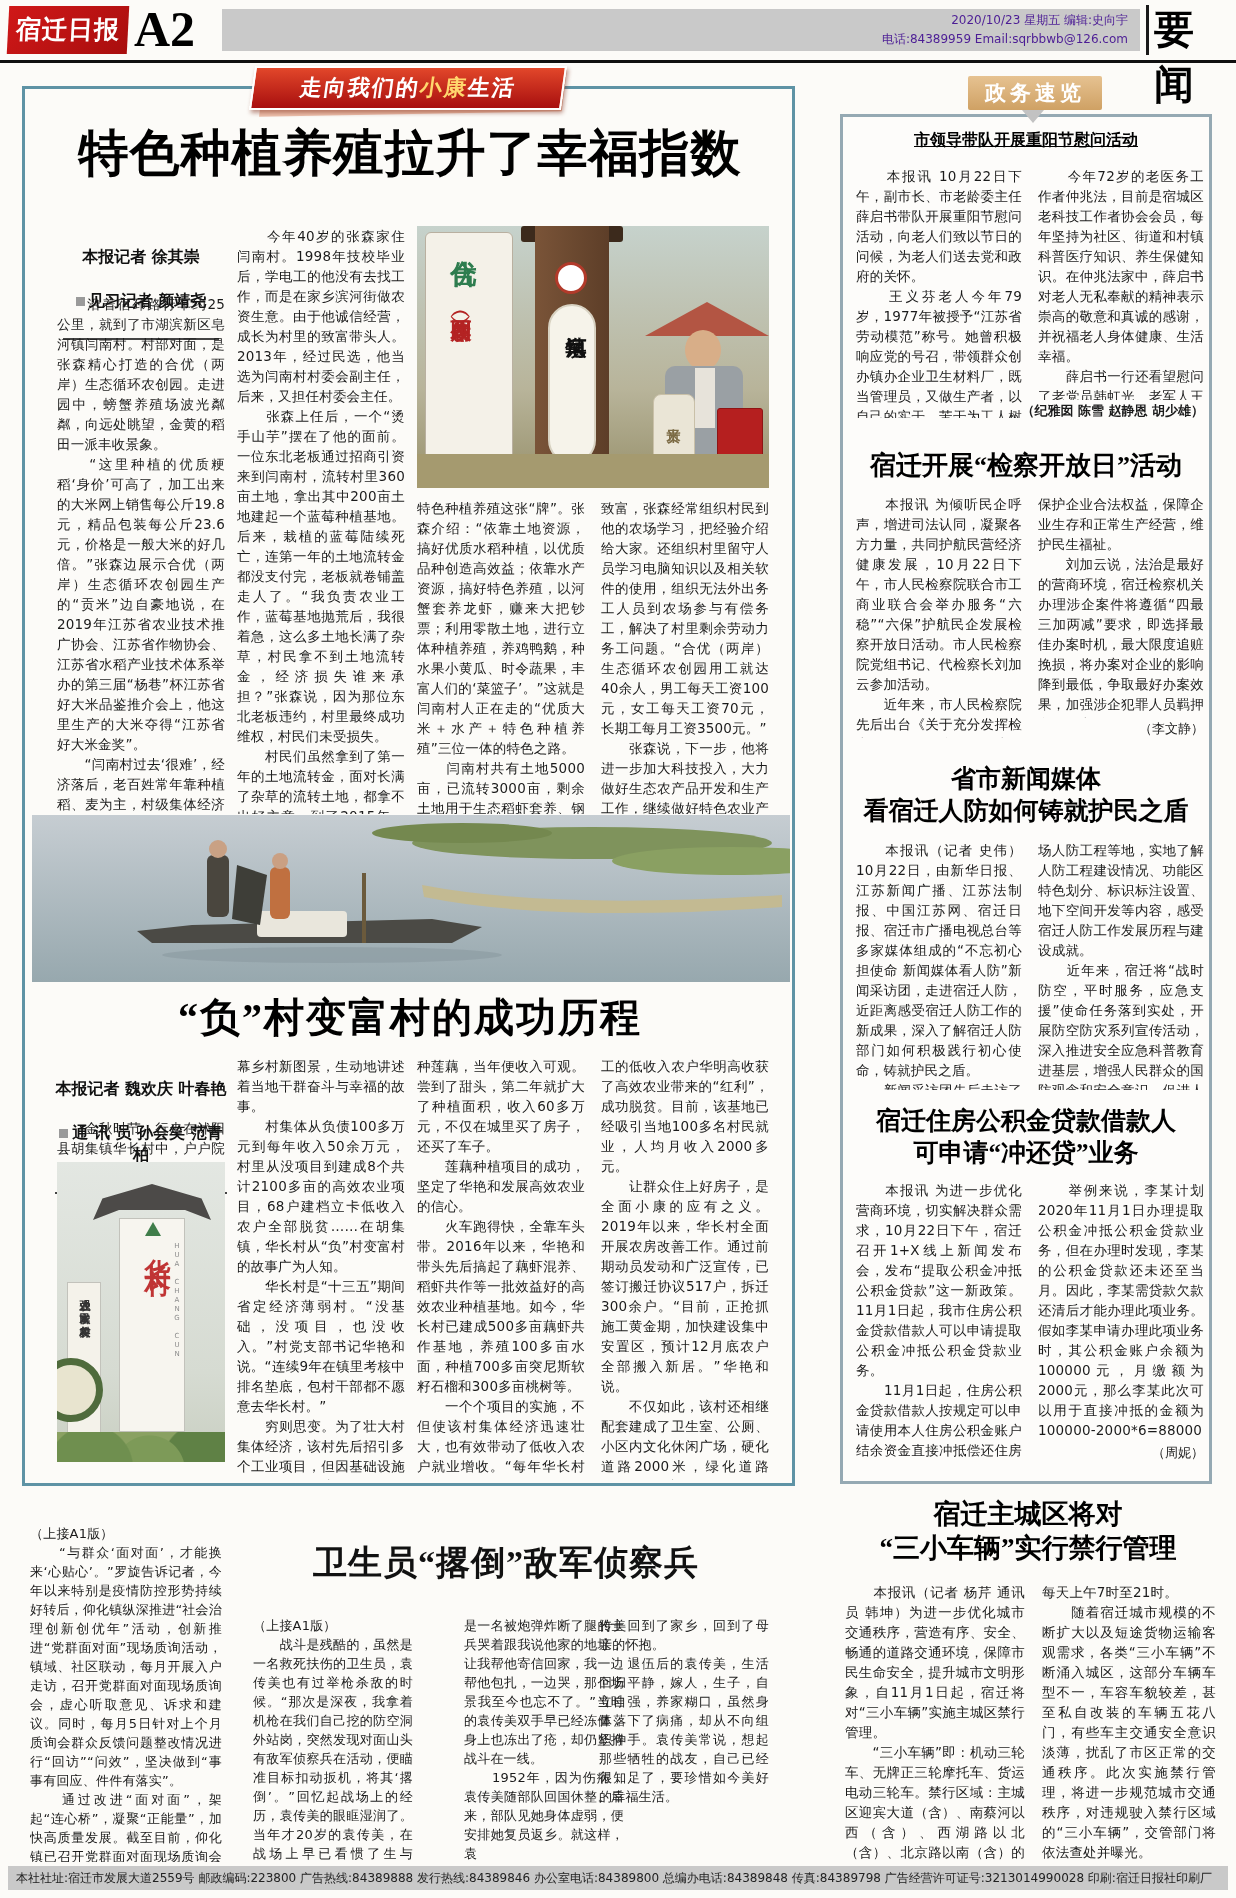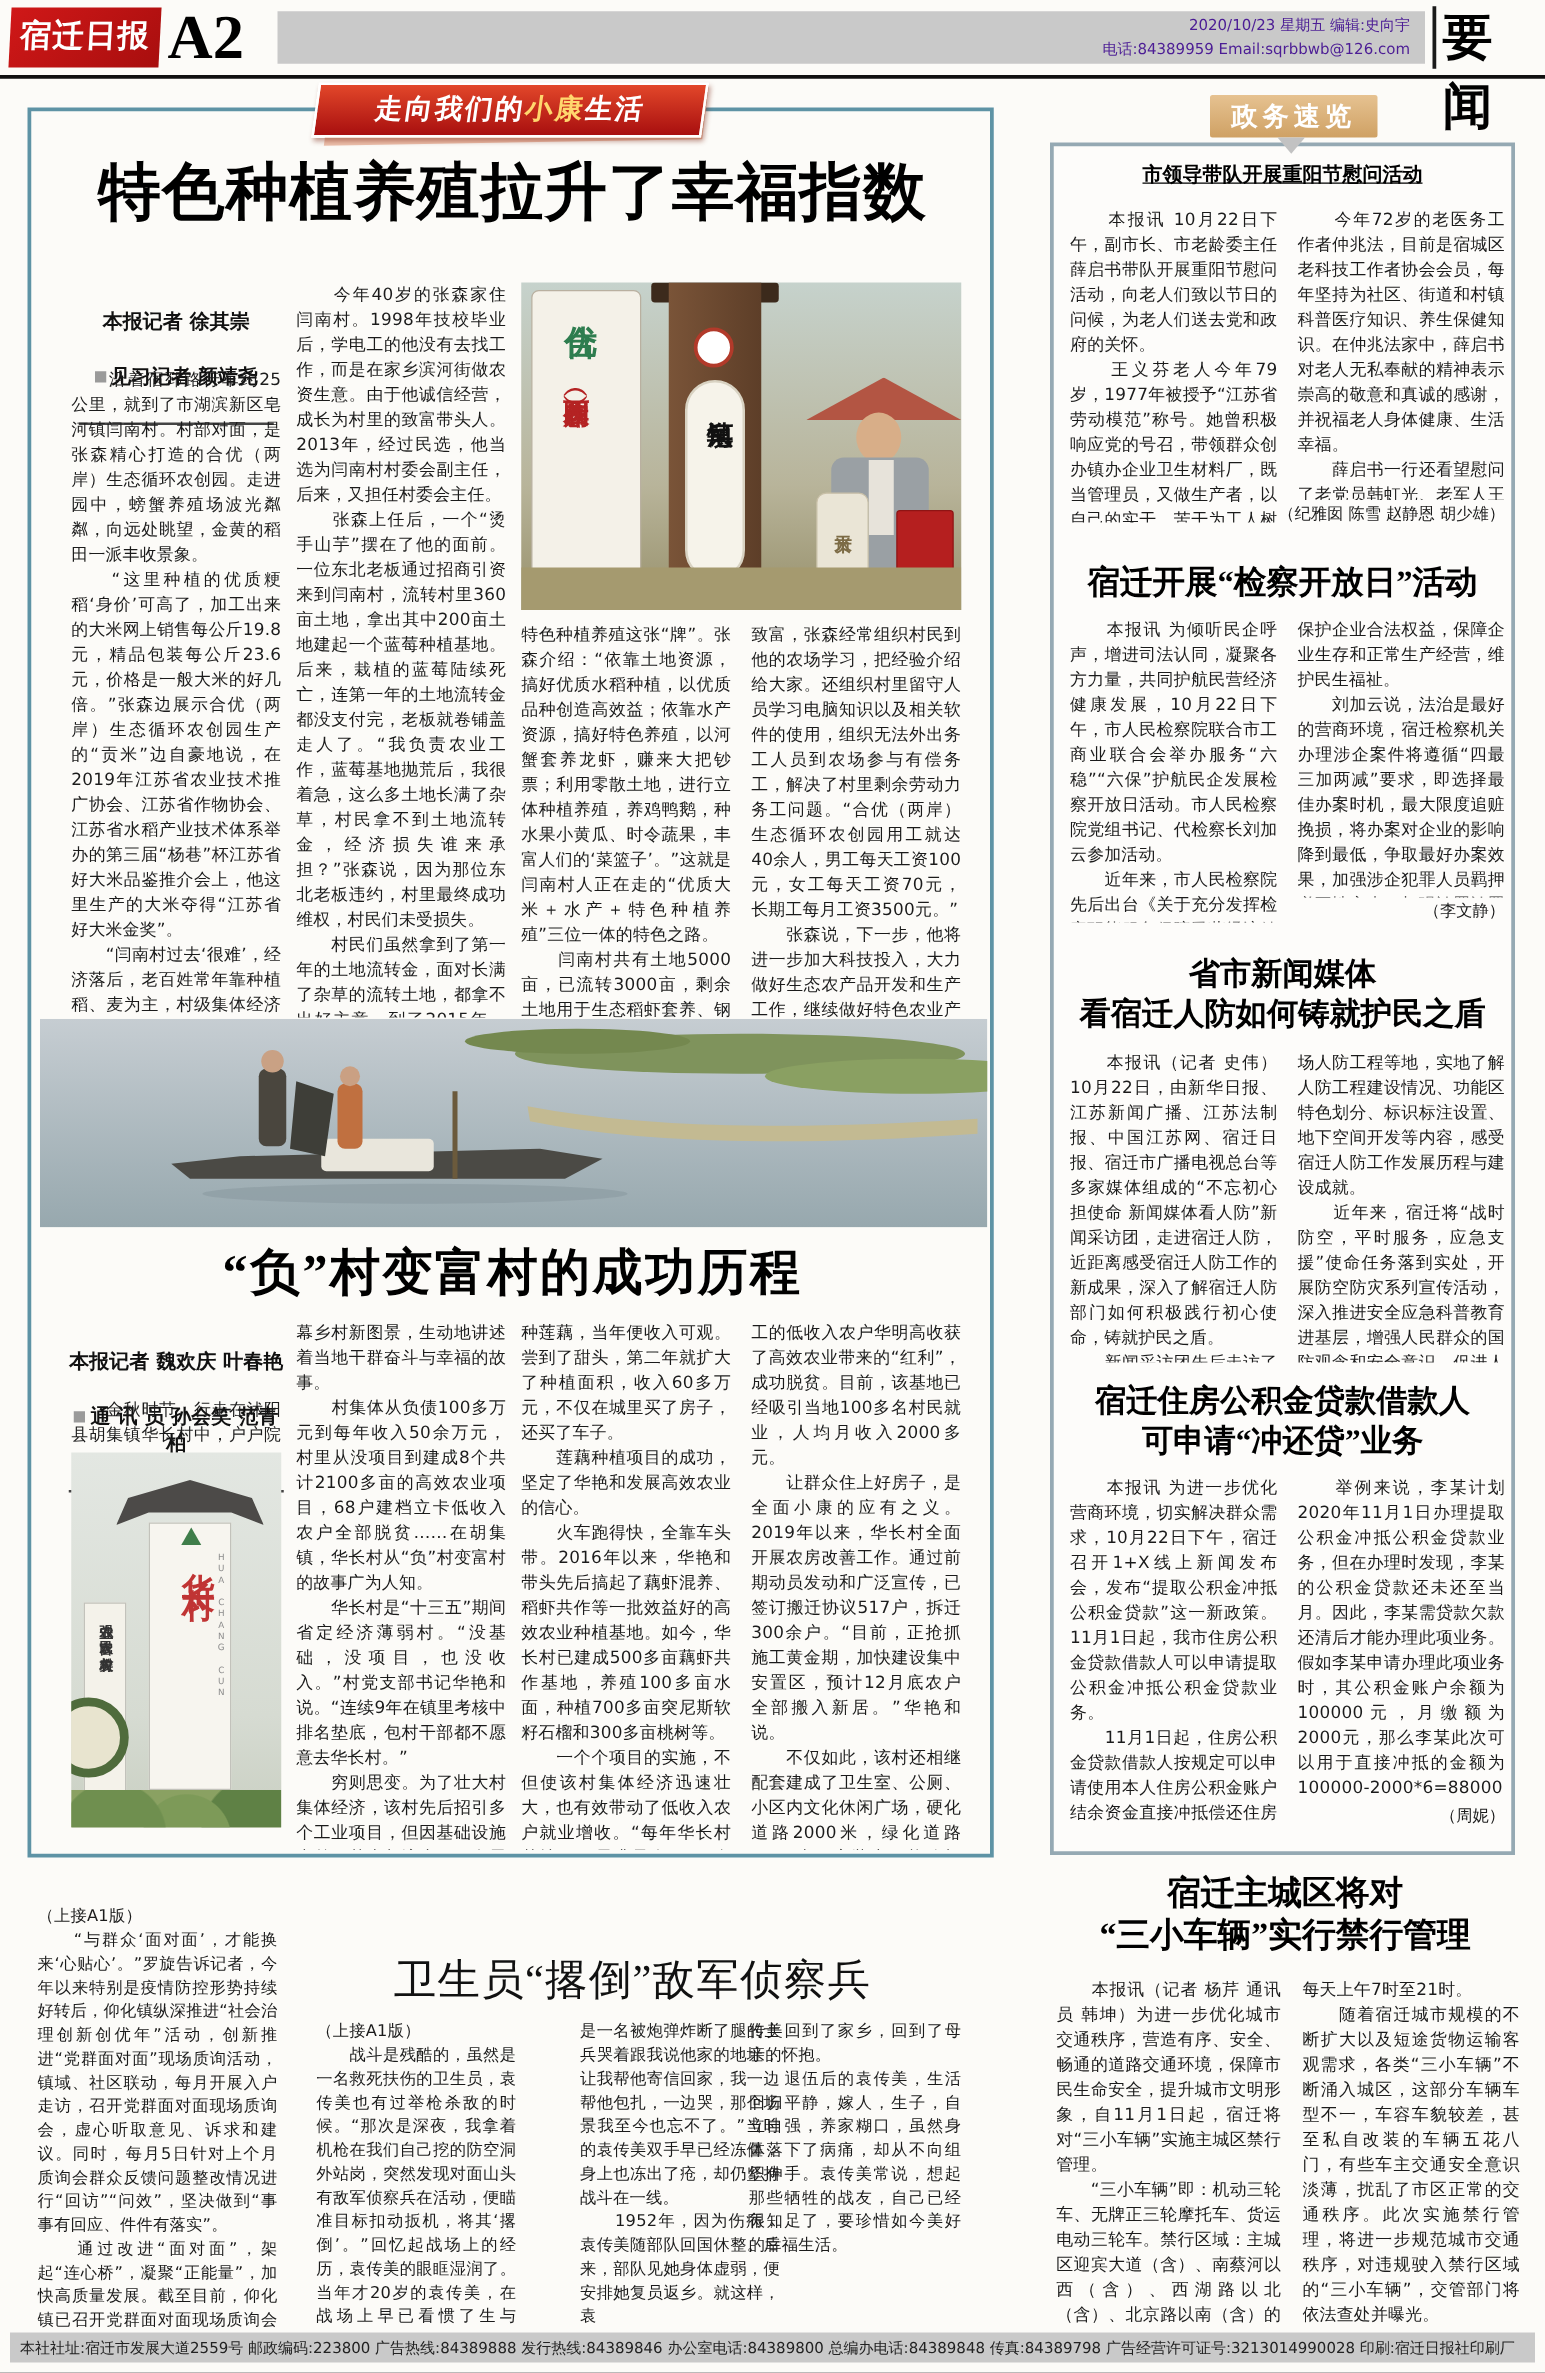--- a/index.html
+++ b/index.html
@@ -209,38 +209,38 @@
 　　一个个项目的实施，不但使该村集体经济迅速壮大，也有效带动了低收入农户就业增收。“每年华长村基地用工需求量有2400多人次，每个月打工还能赚2000多元。”在华长村实实在在打</div>
   <div class="col" style="left:601px; top:1056px; width:168px; height:424px;">工的低收入农户华明高收获了高效农业带来的“红利”，成功脱贫。目前，该基地已经吸引当地100多名村民就业，人均月收入2000多元。
 　　让群众住上好房子，是全面小康的应有之义。2019年以来，华长村全面开展农房改善工作。通过前期动员发动和广泛宣传，已签订搬迁协议517户，拆迁300余户。“目前，正抢抓施工黄金期，加快建设集中安置区，预计12月底农户全部搬入新居。”华艳和说。
 　　不仅如此，该村还相继配套建成了卫生室、公厕、小区内文化休闲广场，硬化道路2000米，绿化道路3500米，安装太阳能路灯76盏……
 　　华长村旧貌换新颜，群众乐开颜。村里不仅还清100多万元的外债，村集体经济也有了可观收入。全市开展公共空间治理工作以来，华长村先后收回河滩鱼塘及占用土地170亩，增加集体经济收入4万多元。预计今年村集体经济收入55万元。</div>
 
   <div class="col" style="left:30px; top:1524px; width:192px; height:338px; font-size:13px; line-height:19px;">（上接A1版）
 　　“与群众‘面对面’，才能换来‘心贴心’。”罗旋告诉记者，今年以来特别是疫情防控形势持续好转后，仰化镇纵深推进“社会治理创新创优年”活动，创新推进“党群面对面”现场质询活动，镇域、社区联动，每月开展入户走访，召开党群面对面现场质询会，虚心听取意见、诉求和建议。同时，每月5日针对上个月质询会群众反馈问题整改情况进行“回访”“问效”，坚决做到“事事有回应、件件有落实”。
 　　通过改进“面对面”，架起“连心桥”，凝聚“正能量”，加快高质量发展。截至目前，仰化镇已召开党群面对面现场质询会11场，收集各类意见和问题180余条，基本做到“急难愁”问题现场解决，难点问题限期办结，满意度超90%。“我们将常态化组织开展‘面对面’活动，干群齐心协力干好各项工作，为仰化发展增光添彩，不‘留遗憾’，只留‘点赞’。”罗旋说。</div>
 
-  <div class="abs serif" style="left:240px; top:1540px; width:532px; text-align:center; font-size:34px; font-weight:400; letter-spacing:1px;margin-top:21px;">卫生员“撂倒”敌军侦察兵</div>
+  <div class="abs serif" style="left:240px; top:1540px; width:532px; text-align:center; font-size:34px; font-weight:700; letter-spacing:1px;">卫生员“撂倒”敌军侦察兵</div>
   <div class="col" style="left:253px; top:1616px; width:160px; height:248px; font-size:13px; line-height:19px;">（上接A1版）
 　　战斗是残酷的，虽然是一名救死扶伤的卫生员，袁传美也有过举枪杀敌的时候。“那次是深夜，我拿着机枪在我们自己挖的防空洞外站岗，突然发现对面山头有敌军侦察兵在活动，便瞄准目标扣动扳机，将其‘撂倒’。”回忆起战场上的经历，袁传美的眼眶湿润了。当年才20岁的袁传美，在战场上早已看惯了生与死。“记忆中最深刻的一次</div>
   <div class="col" style="left:426px; top:1616px; width:160px; height:248px; font-size:13px; line-height:19px;margin-left:38px;">是一名被炮弹炸断了腿的士兵哭着跟我说他家的地址，让我帮他寄信回家，我一边帮他包扎，一边哭，那个场景我至今也忘不了。”当时的袁传美双手早已经冻僵，身上也冻出了疮，却仍坚持战斗在一线。
 　　1952年，因为伤病，袁传美随部队回国休整。后来，部队见她身体虚弱，便安排她复员返乡。就这样，袁</div>
   <div class="col" style="left:599px; top:1616px; width:170px; height:248px; font-size:13px; line-height:19px;">传美回到了家乡，回到了母亲的怀抱。
 　　退伍后的袁传美，生活回归平静，嫁人，生子，自立自强，养家糊口，虽然身体落下了病痛，却从不向组织伸手。袁传美常说，想起那些牺牲的战友，自己已经很知足了，要珍惜如今美好的幸福生活。</div>
 
   <div class="abs sidebox"></div>
   <div class="abs tag">政务速览</div>
   <div class="abs tagptr"></div>
 
   <div class="sideh hei" style="top:130px; font-size:16px; font-family:'DejaVu Sans',sans-serif;text-decoration:underline;">市领导带队开展重阳节慰问活动</div>
   <div class="col" style="left:856px; top:166px; width:166px; height:252px;">　　本报讯 10月22日下午，副市长、市老龄委主任薛启书带队开展重阳节慰问活动，向老人们致以节日的问候，为老人们送去党和政府的关怀。
 　　王义芬老人今年79岁，1977年被授予“江苏省劳动模范”称号。她曾积极响应党的号召，带领群众创办镇办企业卫生材料厂，既当管理员，又做生产者，以自己的实干、苦干为工人树立榜样。在王义芬家中，薛启书与老人亲切交谈，详细了解了老人的身体状况和生活情况，并向她致以节日的问候和祝福。</div>
   <div class="col" style="left:1038px; top:166px; width:166px; height:234px;">　　今年72岁的老医务工作者仲兆法，目前是宿城区老科技工作者协会会员，每年坚持为社区、街道和村镇科普医疗知识、养生保健知识。在仲兆法家中，薛启书对老人无私奉献的精神表示崇高的敬意和真诚的感谢，并祝福老人身体健康、生活幸福。
 　　薛启书一行还看望慰问了老党员韩虹光、老军人王修柏，以及市老年大学、市老龄协会的老年学员、会员和工作人员，向老人们致以节日的问候。</div>
-  <div class="sigline" style="left:1020px; top:402px; width:184px;">（纪雅囡 陈雪 赵静恩 胡少雄）</div>
+  <div class="sigline" style="left:1020px; top:402px; width:184px;font-weight:bold;">（纪雅囡 陈雪 赵静恩 胡少雄）</div>
 
   <div class="sideh" style="top:448px; font-size:26px;">宿迁开展“检察开放日”活动</div>
   <div class="col" style="left:856px; top:494px; width:166px; height:244px;">　　本报讯 为倾听民企呼声，增进司法认同，凝聚各方力量，共同护航民营经济健康发展，10月22日下午，市人民检察院联合市工商业联合会举办服务“六稳”“六保”护航民企发展检察开放日活动。市人民检察院党组书记、代检察长刘加云参加活动。
 　　近年来，市人民检察院先后出台《关于充分发挥检察职能服务保障民营经济健康发展的意见》《加强检察监督服务民营经济工作方案》《关于全面履行检察职能服务保障“六稳”“六保”的20条工作措施》等方案措施，要求进一步落实检察办案新政策，优化办案方式，</div>
   <div class="col" style="left:1038px; top:494px; width:166px; height:224px;">保护企业合法权益，保障企业生存和正常生产经营，维护民生福祉。
 　　刘加云说，法治是最好的营商环境，宿迁检察机关办理涉企案件将遵循“四最三加两减”要求，即选择最佳办案时机，最大限度追赃挽损，将办案对企业的影响降到最低，争取最好办案效果，加强涉企犯罪人员羁押必要性审查，加强认罪认罚从宽制度适用，加强不起诉权过滤作用，减低涉企犯罪羁押率、起诉率，减轻涉案企业实际损失，切实优化办案方式，结合办案保护企业合法权益，保障企业生存和正常生产经营。</div>
   <div class="sigline" style="left:1038px; top:720px; width:166px;">（李文静）</div>
 
   <div class="sideh" style="top:762px; font-size:25px;">省市新闻媒体</div>
   <div class="sideh" style="top:794px; font-size:25px;">看宿迁人防如何铸就护民之盾</div>

